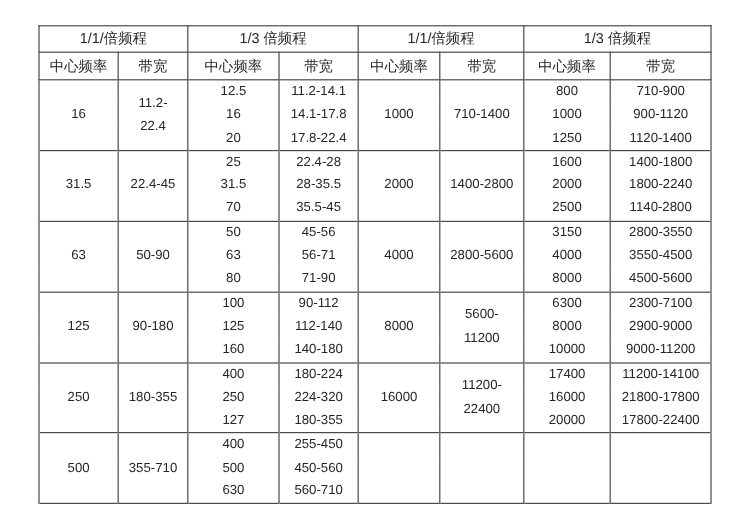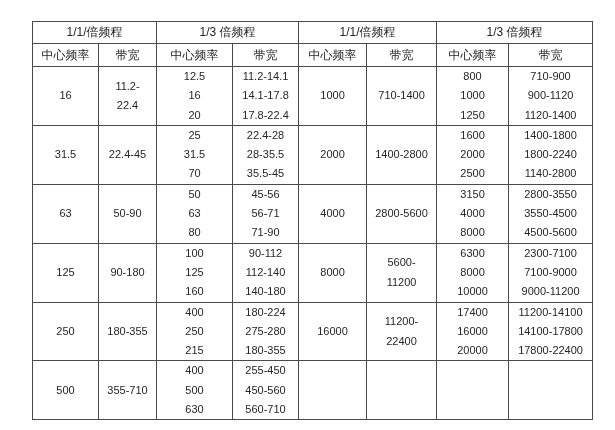--- a/index.html
+++ b/index.html
@@ -160,47 +160,47 @@
           <td rowspan="3">8000</td>
           <td rowspan="3">5600-
 11200</td>
           <td>6300</td>
           <td>2300-7100</td>
         </tr>
         <tr>
           <td>125</td>
           <td>112-140</td>
           <td>8000</td>
-          <td>7100-9000</td>
+          <td>2900-9000</td>
         </tr>
         <tr>
           <td>160</td>
           <td>140-180</td>
           <td>10000</td>
           <td>9000-11200</td>
         </tr>
         <tr class="band-start">
           <td rowspan="3">250</td>
           <td rowspan="3">180-355</td>
           <td>400</td>
           <td>180-224</td>
           <td rowspan="3">16000</td>
           <td rowspan="3">11200-
 22400</td>
           <td>17400</td>
           <td>11200-14100</td>
         </tr>
         <tr>
           <td>250</td>
-          <td>275-280</td>
+          <td>224-320</td>
           <td>16000</td>
-          <td>14100-17800</td>
-        </tr>
-        <tr>
-          <td>215</td>
+          <td>21800-17800</td>
+        </tr>
+        <tr>
+          <td>127</td>
           <td>180-355</td>
           <td>20000</td>
           <td>17800-22400</td>
         </tr>
         <tr class="band-start">
           <td rowspan="3">500</td>
           <td rowspan="3">355-710</td>
           <td>400</td>
           <td>255-450</td>
           <td rowspan="3"></td>

